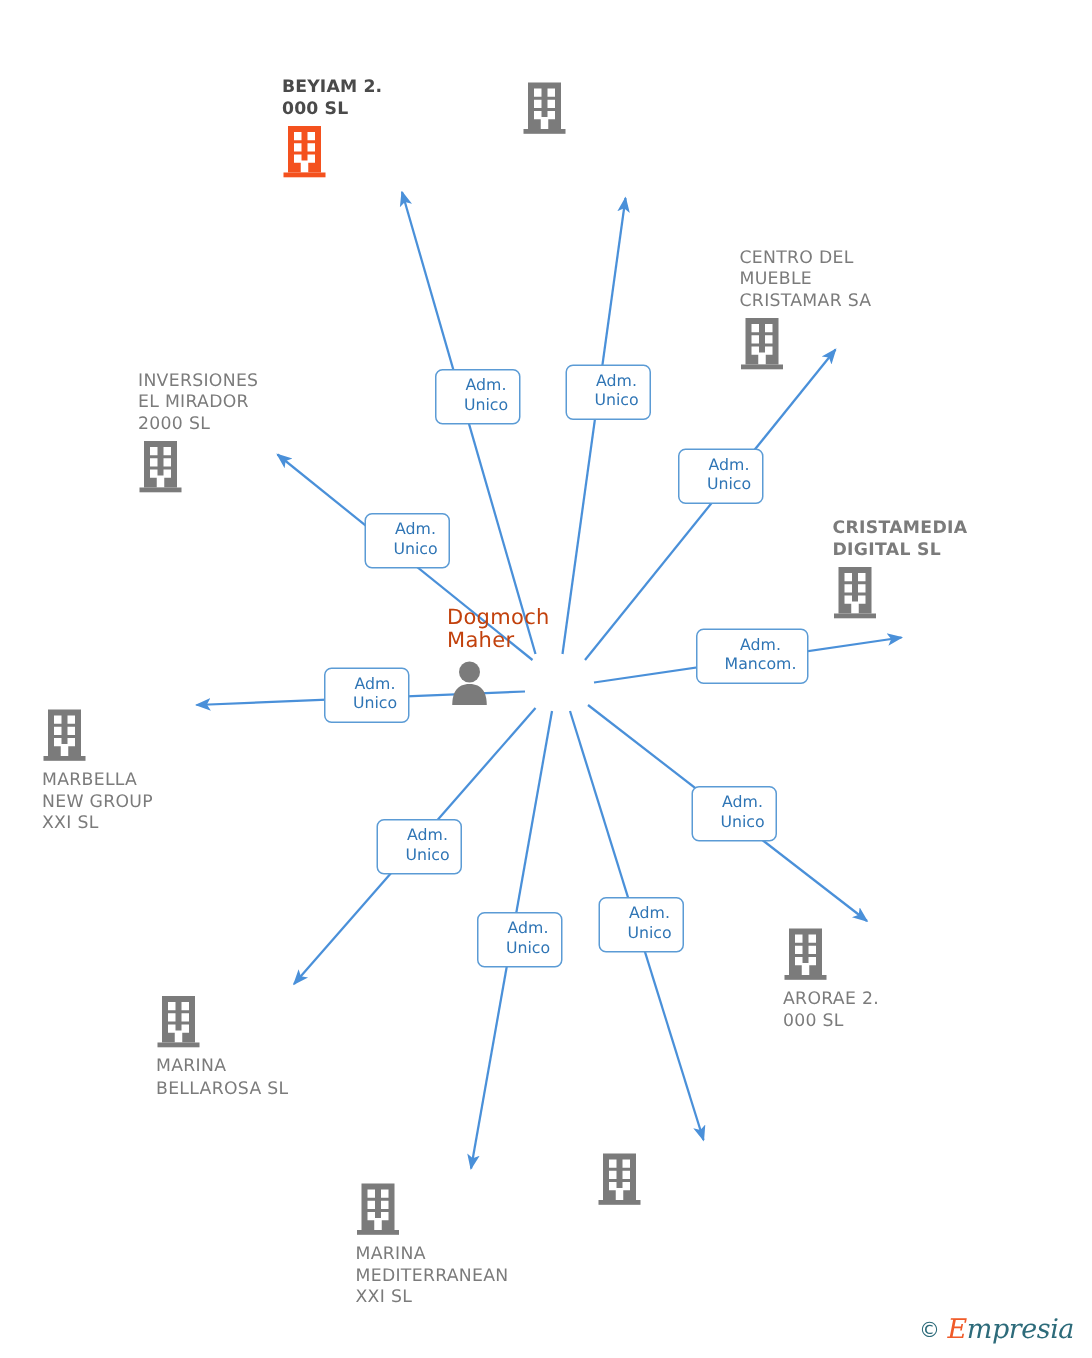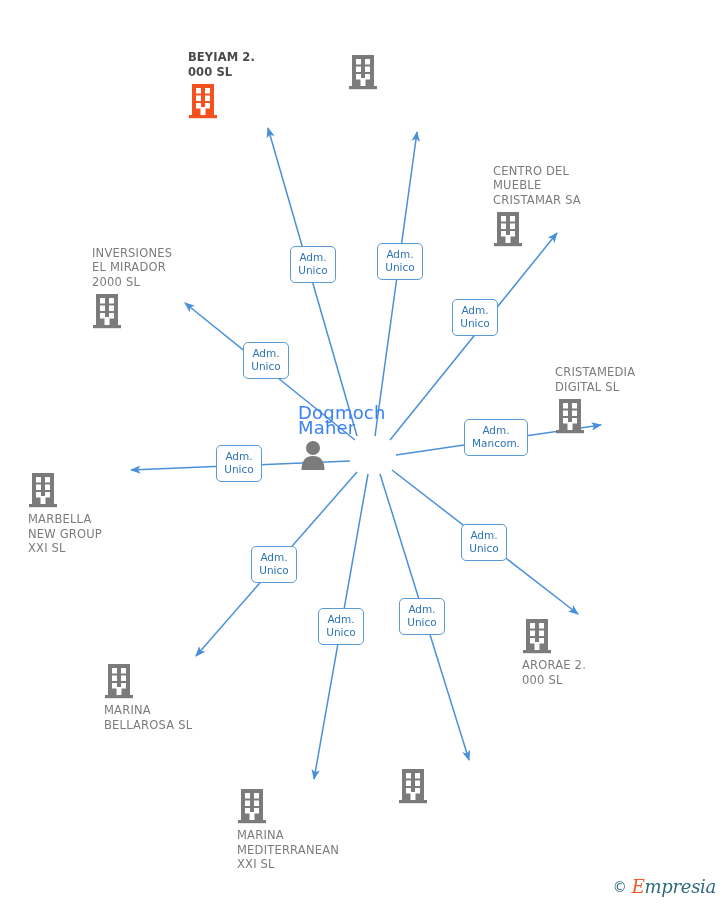--- a/index.html
+++ b/index.html
@@ -43,41 +43,41 @@
     font-size: 11.5px;
     line-height: 14.5px;
     color: #7b7b7b;
     letter-spacing: 0.2px;
     white-space: pre-line;
   }
   .node.label-above .label { margin-bottom: 4px; }
   .node.label-below .label { margin-top: 4px; }
 
   .node.root .label {
-    font-size: 18px;
+    font-size: 14px;
     line-height: 15px;
-    color: #3b82f6;
+    color: #c2410c;
   }
   .node.highlight .label {
     color: #4a4a4a;
     font-weight: bold;
     letter-spacing: 0.1px;
   }
 
   
   .edge-label {
     position: absolute;
     z-index: 4;
     background: #ffffff;
     border: 1.3px solid #5b9bd5;
     border-radius: 5px;
     color: #2f75b5;
     font-size: 10.5px;
     line-height: 13px;
-    padding: 4px 7px 5px 7px;
+    padding: 4px 7px 5px 18px;
     text-align: center;
     white-space: pre-line;
     box-sizing: border-box;
   }
 
   
   #watermark {
     position: absolute;
     right: 12px;
     bottom: 8px;
@@ -186,21 +186,21 @@
             <rect x="8" y="5" width="5" height="5.5" fill="#ffffff"></rect>
             <rect x="8" y="12.5" width="5" height="5.5" fill="#ffffff"></rect>
             <rect x="8" y="20" width="5" height="5.5" fill="#ffffff"></rect>
             <rect x="17" y="5" width="5" height="5.5" fill="#ffffff"></rect>
             <rect x="17" y="12.5" width="5" height="5.5" fill="#ffffff"></rect>
             <rect x="17" y="20" width="5" height="5.5" fill="#ffffff"></rect>
             <rect x="12.5" y="24" width="5" height="8" fill="#ffffff"></rect>
             <rect x="1" y="32" width="28" height="3.2" fill="#7b7b7b"></rect>
           </svg></span>
       </div>
-      <div class="node label-above" style="left: 630px; top: 365px;">
+      <div class="node label-above" style="left: 630px; top: 344px; font-weight: bold;">
         <span class="label">CRISTAMEDIA
 DIGITAL SL</span>
         <span class="icon-wrap"><svg width="30" height="36" viewBox="0 0 30 36">
             <rect x="4" y="1" width="22" height="31" fill="#7b7b7b"></rect>
             <rect x="8" y="5" width="5" height="5.5" fill="#ffffff"></rect>
             <rect x="8" y="12.5" width="5" height="5.5" fill="#ffffff"></rect>
             <rect x="8" y="20" width="5" height="5.5" fill="#ffffff"></rect>
             <rect x="17" y="5" width="5" height="5.5" fill="#ffffff"></rect>
             <rect x="17" y="12.5" width="5" height="5.5" fill="#ffffff"></rect>
             <rect x="17" y="20" width="5" height="5.5" fill="#ffffff"></rect>

